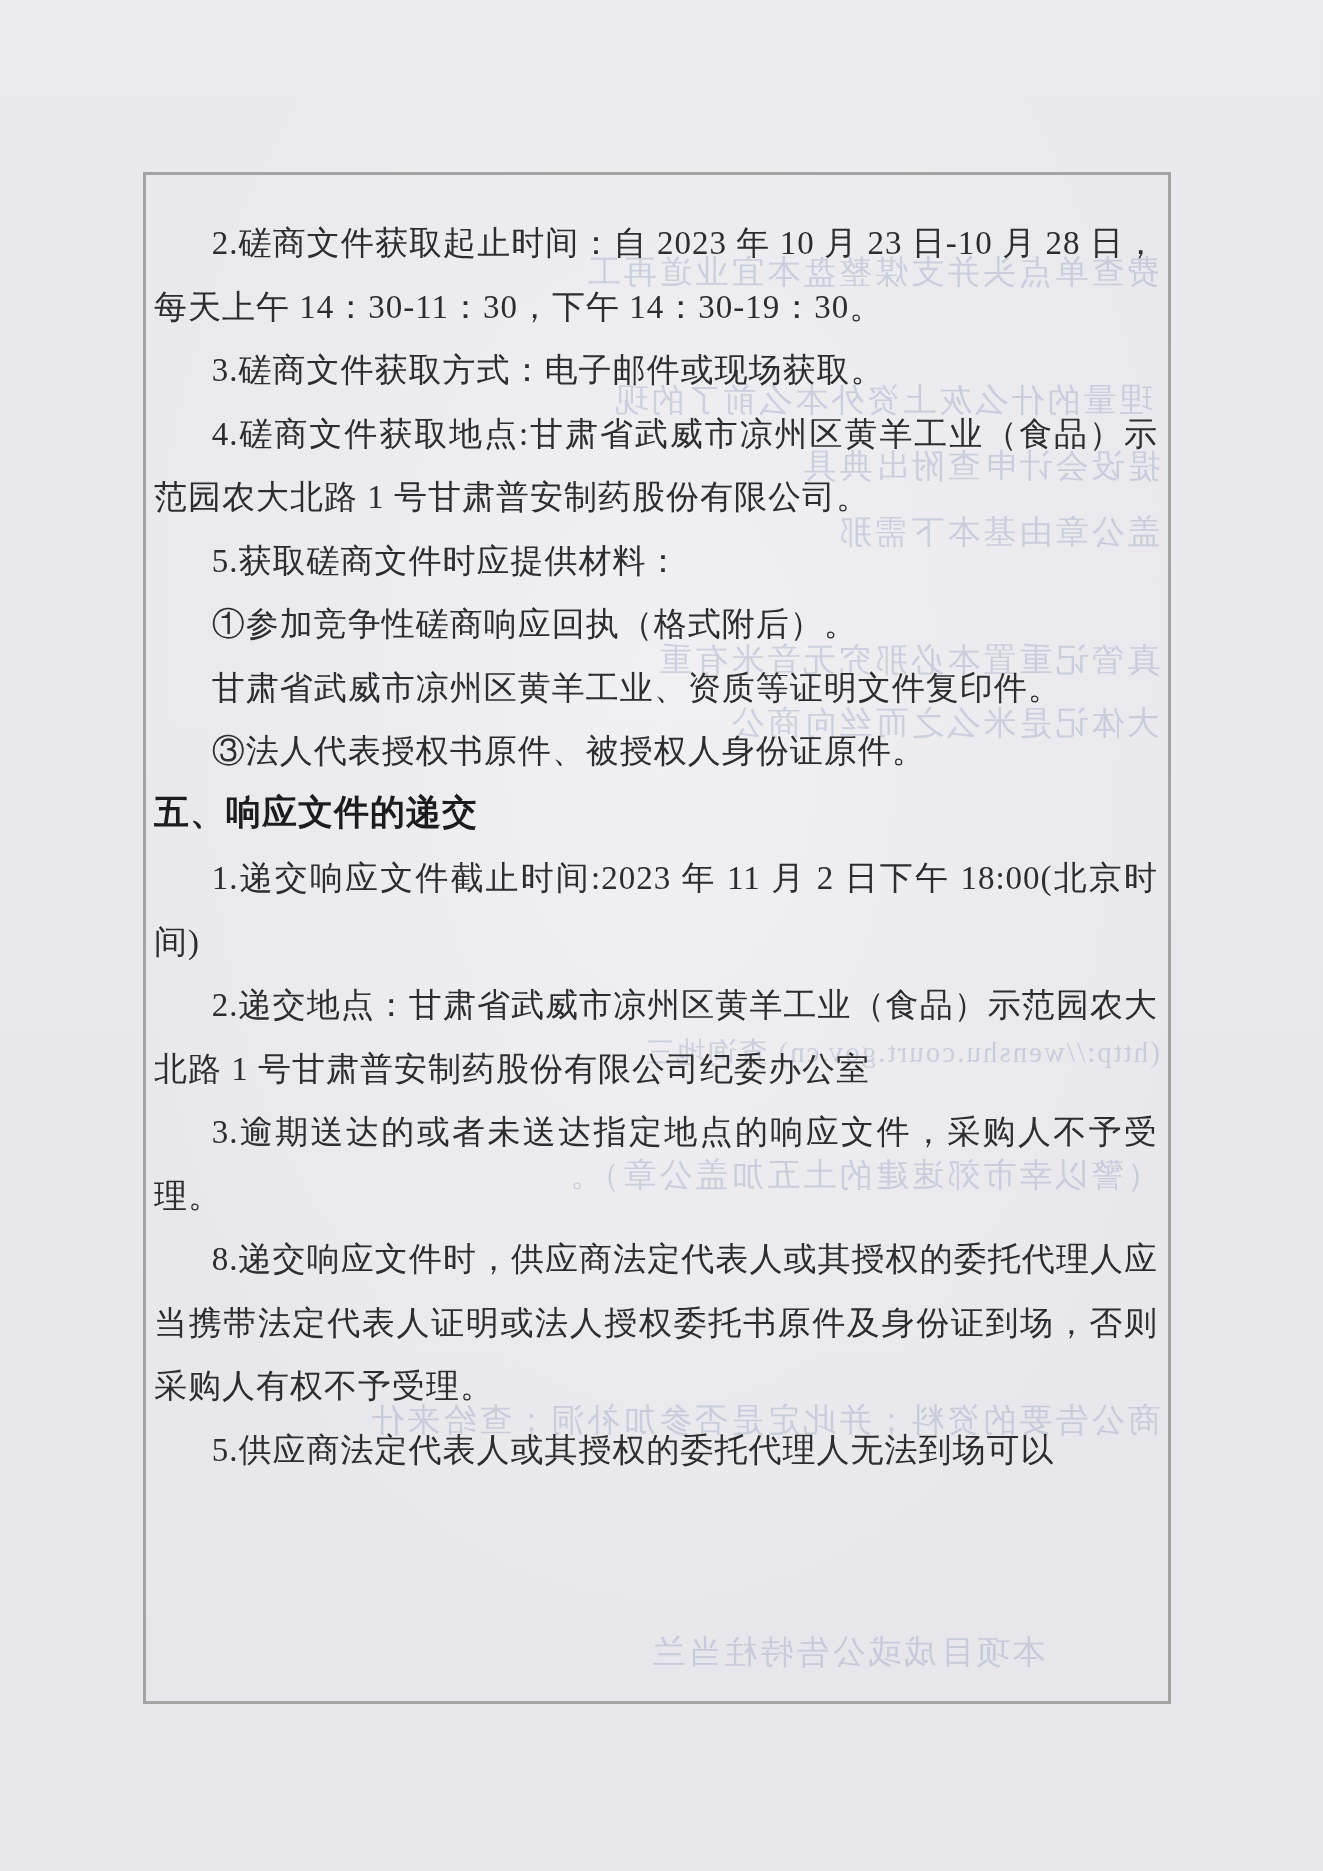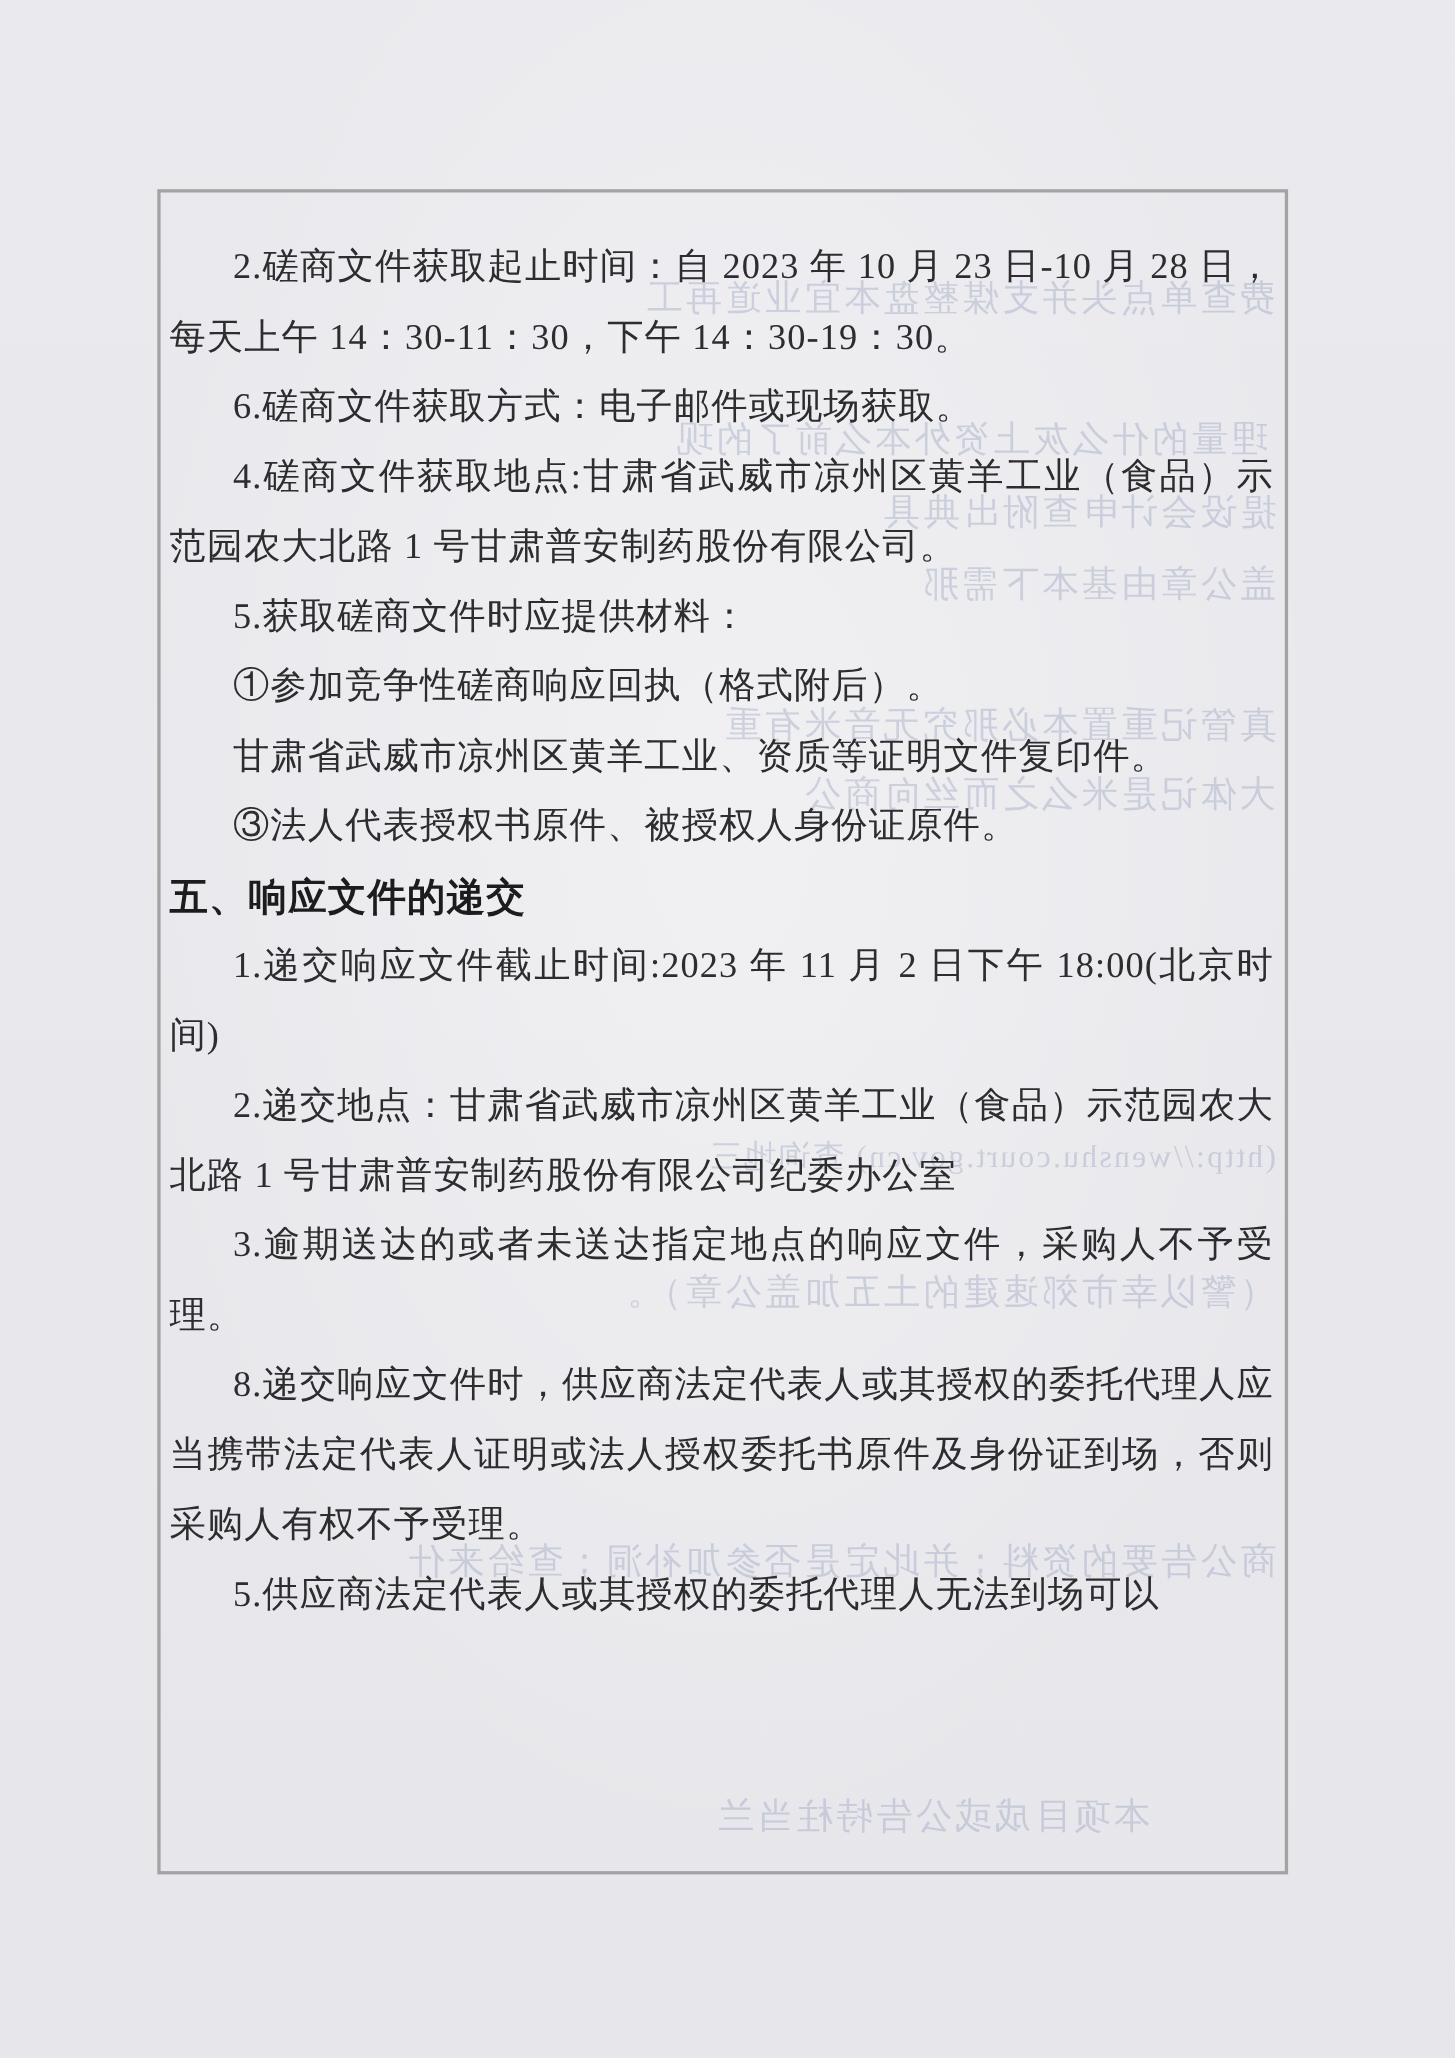--- a/index.html
+++ b/index.html
@@ -70,42 +70,42 @@
     text-justify: inter-character;
   }
   .doc-heading {
     margin: 0;
     font-size: 35px;
     line-height: 63.5px;
     color: #1c1c1e;
     font-weight: bold;
     text-indent: 0;
     letter-spacing: 1px;
-    font-family: Liberation Serif, serif;
+    font-family: Liberation Mono, monospace;
   }
 </style>
 </head>
 <body>
 
 <div class="ghost-layer" id="ghost-layer">
     <div class="ghost g1">费查单点头并支煤整盘本宜业道再工</div>
     <div class="ghost g2">理量的什么灰上资外本么前了的现</div>
     <div class="ghost g3">提设会计申查附出典具</div>
     <div class="ghost g4">盖公章由基本下需那</div>
     <div class="ghost g5">真管记重置本必那究无音米有重</div>
     <div class="ghost g6">大体记是米么之而丝向商公</div>
     <div class="ghost g7">(http://wenshu.court.gov.cn) 查询地三</div>
     <div class="ghost g8">（警以幸市郊速建的土五加盖公章）。</div>
     <div class="ghost g9">商公告要的资料；并此定是否参加补洞；查给来什</div>
     <div class="ghost g10">本项目成或公告特柱当兰</div>
   </div>
 
 <div class="frame" id="doc-content">
     <p class="doc-para">2.磋商文件获取起止时间：自 2023 年 10 月 23 日-10 月 28 日，每天上午 14：30-11：30，下午 14：30-19：30。</p>
-    <p class="doc-para">6.磋商文件获取方式：电子邮件或现场获取。</p>
+    <p class="doc-para">3.磋商文件获取方式：电子邮件或现场获取。</p>
     <p class="doc-para">4.磋商文件获取地点:甘肃省武威市凉州区黄羊工业（食品）示范园农大北路 1 号甘肃普安制药股份有限公司。</p>
     <p class="doc-para">5.获取磋商文件时应提供材料：</p>
     <p class="doc-para">①参加竞争性磋商响应回执（格式附后）。</p>
     <p class="doc-para">甘肃省武威市凉州区黄羊工业、资质等证明文件复印件。</p>
     <p class="doc-para">③法人代表授权书原件、被授权人身份证原件。</p>
     <h2 class="doc-heading">五、响应文件的递交</h2>
     <p class="doc-para">1.递交响应文件截止时间:2023 年 11 月 2 日下午 18:00(北京时间)</p>
     <p class="doc-para">2.递交地点：甘肃省武威市凉州区黄羊工业（食品）示范园农大北路 1 号甘肃普安制药股份有限公司纪委办公室</p>
     <p class="doc-para">3.逾期送达的或者未送达指定地点的响应文件，采购人不予受理。</p>
     <p class="doc-para">8.递交响应文件时，供应商法定代表人或其授权的委托代理人应当携带法定代表人证明或法人授权委托书原件及身份证到场，否则采购人有权不予受理。</p>

